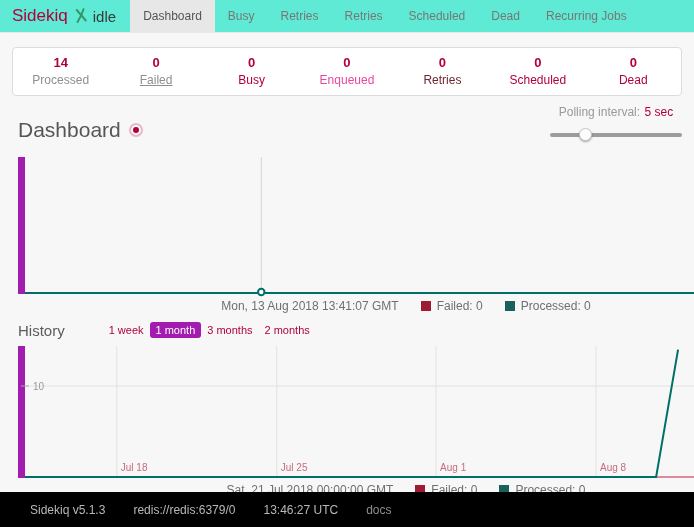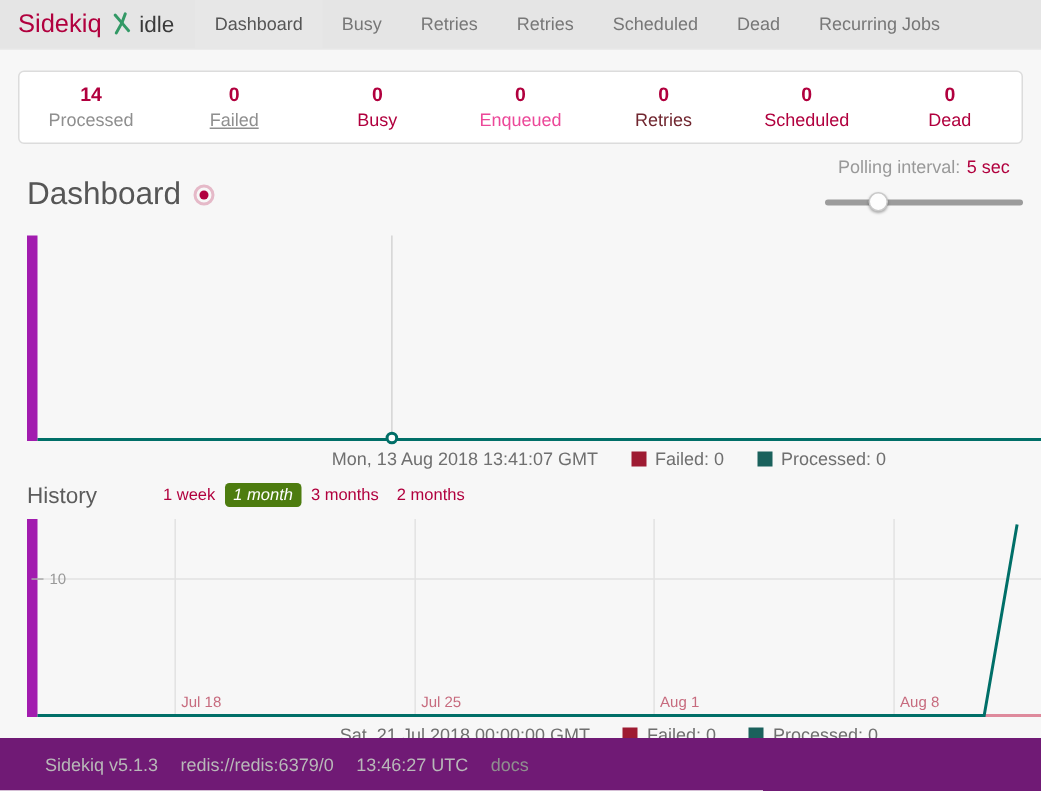--- a/index.html
+++ b/index.html
@@ -5,21 +5,21 @@
   * { margin:0; padding:0; box-sizing:border-box; }
   html,body { width:694px; height:527px; overflow:hidden; }
   body {
     font-family:"Liberation Sans", sans-serif;
     background:#f7f7f7;
     color:#444;
     position:relative;
   }
   
   .navbar {
-    height:33px; background:#e5e5e5; border-bottom:1px solid #e7e7e7;
+    height:33px; background:#5eead4; border-bottom:1px solid #e7e7e7;
     display:flex; align-items:stretch;
   }
   .brand { display:flex; align-items:center; padding:0 14px 0 12px; gap:5px; }
   .brand-name { color:#b1003e; font-size:17px; }
   .brand-status { color:#3a3a3a; font-size:15px; }
   .logo-icon { width:15px; height:16px; display:inline-block; }
   .tabs { display:flex; align-items:stretch; }
   .tab {
     display:flex; align-items:center; padding:0 13px; font-size:12px;
     color:#777; text-decoration:none; cursor:pointer;
@@ -55,25 +55,25 @@
     display:flex; align-items:center; justify-content:center; gap:22px;
     padding-left:118px; margin-top:4px; height:15px; font-size:12px; color:#6f6f6f;
   }
   .legend-item { display:flex; align-items:center; gap:6px; }
   .swatch { width:10px; height:10px; display:inline-block; }
   
   .history-row { display:flex; align-items:center; margin:7px 0 0 18px; gap:38px; height:20px; }
   .history-title { font-size:15px; color:#5c5c5c; }
   .ranges { display:flex; align-items:flex-start; gap:0; }
   .range-btn { font-size:11px; color:#b1003e; text-decoration:none; cursor:pointer; padding:2px 6px; border-radius:3px; }
-  .range-btn.active { background:#4d7c0f; color:#fff;font-style:italic; }
+  .range-btn.active { background:#a21caf; color:#fff; }
   
   .footer {
-    position:absolute; bottom:0; left:0; right:0; height:35px; background:#701a75;
-    display:flex; align-items:center; padding-left:30px; gap:15px; font-size:12px;
+    position:absolute; bottom:0; left:0; right:0; height:35px; background:#000000;
+    display:flex; align-items:center; padding-left:30px; gap:28px; font-size:12px;
   }
   .footer span { color:#b8b8b8; }
   .footer a { color:#8f8f8f; text-decoration:none; cursor:pointer; }
 </style>
 </head>
 <body>
 
 <nav class="navbar">
   <div class="brand">
     <span class="brand-name">Sidekiq</span>

